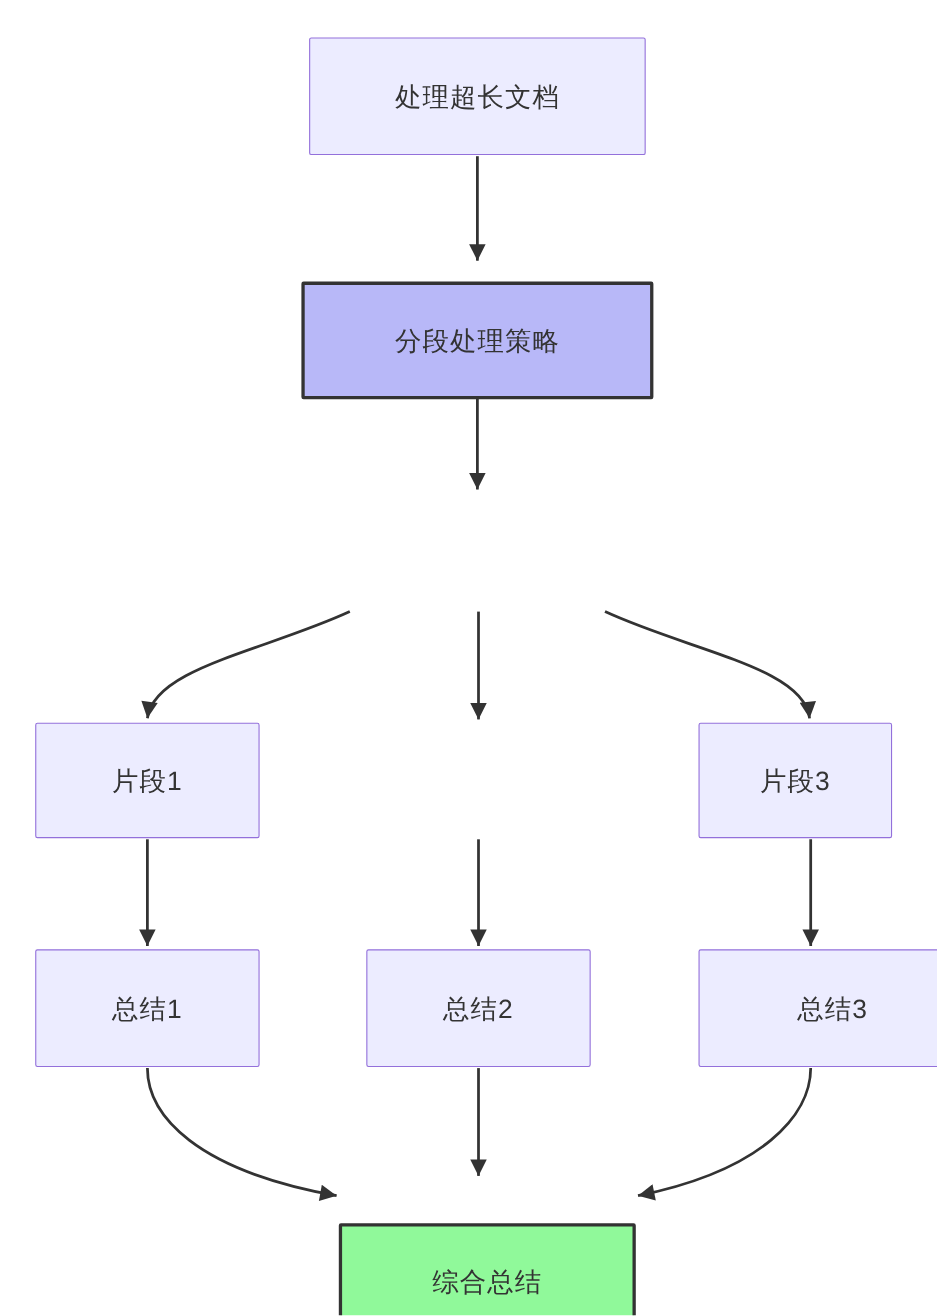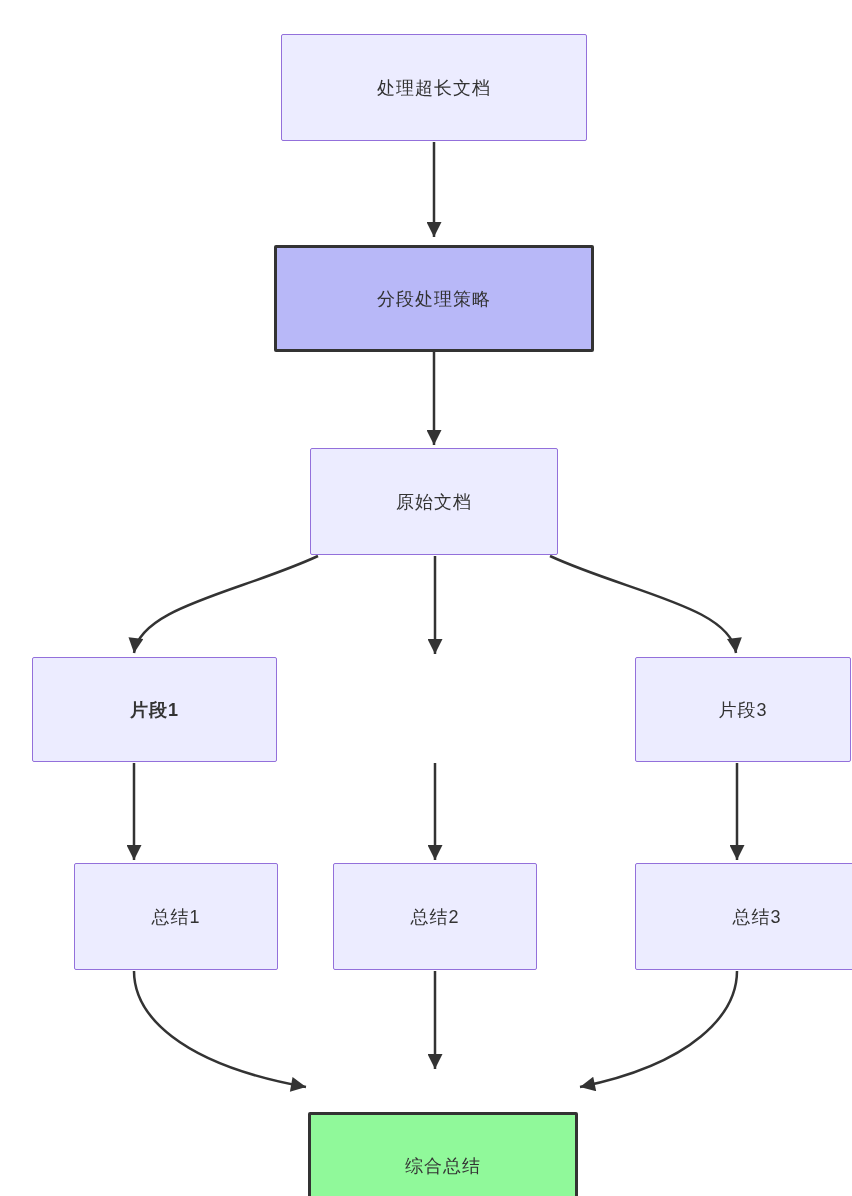--- a/index.html
+++ b/index.html
@@ -25,41 +25,41 @@
   .node {
     position: absolute;
     box-sizing: border-box;
     display: flex;
     align-items: center;
     justify-content: center;
     background: #ECECFF;
     border: 1.5px solid #9370DB;
     border-radius: 2px;
     color: #333333;
-    font-size: 18px;
+    font-size: 24px;
     letter-spacing: 1px;
     white-space: nowrap;
   }
   .node.highlight {
     background: #B8B8F8;
     border: 3px solid #333333;
   }
   .node.success {
     background: #90F99A;
     border: 3px solid #333333;
     margin-top: 40px;
   }
   
   .node-a  { left: 281px; top: 34px;   width: 306px; height: 107px; }
-  .node-b  { left: 274px; top: 245px;  width: 320px; height: 107px; }
+  .node-b  { left: 274px; top: 256px;  width: 320px; height: 107px; }
   .node-c  { left: 310px; top: 448px;  width: 248px; height: 107px; }
-  .node-d1 { left: 32px;  top: 657px;  width: 245px; height: 105px; font-weight: bold; }
+  .node-d1 { left: 32px;  top: 657px;  width: 204px; height: 105px; }
   .node-d2 { left: 333px; top: 657px;  width: 204px; height: 105px; }
-  .node-d3 { left: 635px; top: 657px;  width: 216px; height: 105px; }
-  .node-e1 { left: 32px;  top: 863px;  width: 204px; height: 107px; margin-left: 42px; }
+  .node-d3 { left: 635px; top: 657px;  width: 176px; height: 105px; }
+  .node-e1 { left: 32px;  top: 863px;  width: 204px; height: 107px; }
   .node-e2 { left: 333px; top: 863px;  width: 204px; height: 107px; }
   .node-e3 { left: 635px; top: 863px;  width: 244px; height: 107px; }
   .node-f  { left: 308px; top: 1072px; width: 270px; height: 107px; }
   .edge-path {
     fill: none;
     stroke: #333333;
     stroke-width: 2.5px;
   }
 </style>
 </head>
@@ -88,23 +88,20 @@
   </svg>
 
   <div class="node node-a">
     <span>处理超长文档</span>
   </div>
 
   <div class="node highlight node-b">
     <span>分段处理策略</span>
   </div>
 
-  <div class="node node-c">
-    <span>原始文档</span>
-  </div>
 
   <div class="node node-d1">
     <span>片段1</span>
   </div>
 
 
   <div class="node node-d3">
     <span>片段3</span>
   </div>
 

